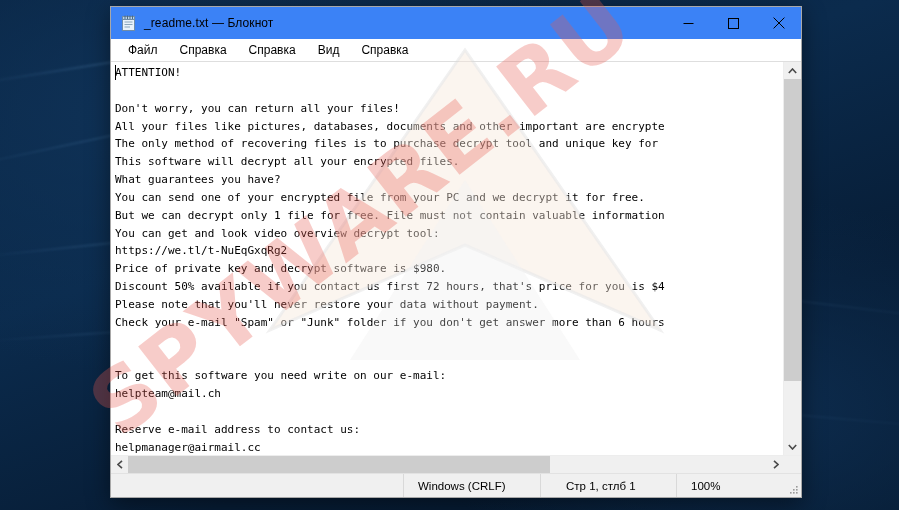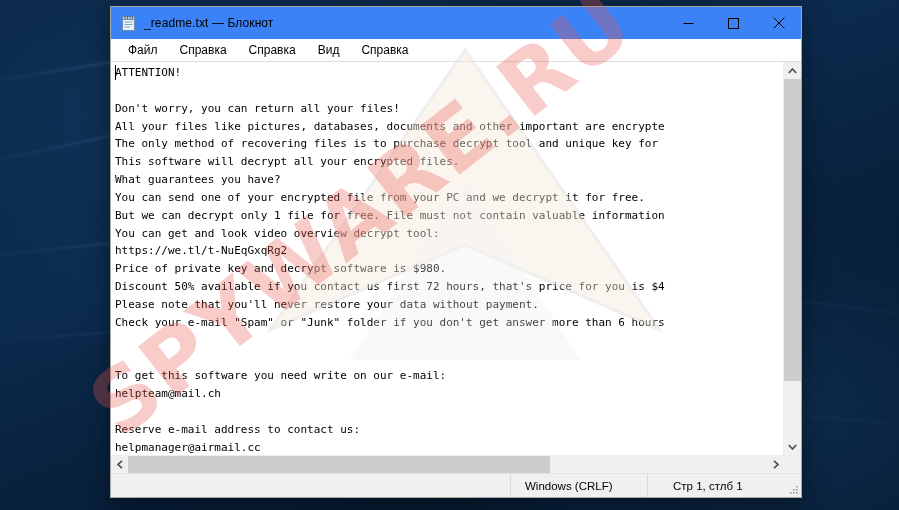--- a/index.html
+++ b/index.html
@@ -353,20 +353,21 @@
         <svg width="6" height="9" viewBox="0 0 6 9">
           <path d="M1 0.8 L5 4.5 L1 8.2" fill="none" stroke="#4a4a4a" stroke-width="1.6"></path>
         </svg>
       </div>
       <div class="hs-corner"></div>
     </div>
 
     <div class="statusbar">
       <div class="status-cell encoding">Windows (CRLF)</div>
       <div class="status-cell linecol">Стр 1, стлб 1</div>
+      <div class="status-cell zoom">100%</div>
       <div class="grip">
         <svg width="11" height="11" viewBox="0 0 11 11">
           <g fill="#9a9a9a">
             <rect x="8" y="2" width="1.6" height="1.6"></rect>
             <rect x="5" y="5" width="1.6" height="1.6"></rect>
             <rect x="8" y="5" width="1.6" height="1.6"></rect>
             <rect x="2" y="8" width="1.6" height="1.6"></rect>
             <rect x="5" y="8" width="1.6" height="1.6"></rect>
             <rect x="8" y="8" width="1.6" height="1.6"></rect>
           </g>

